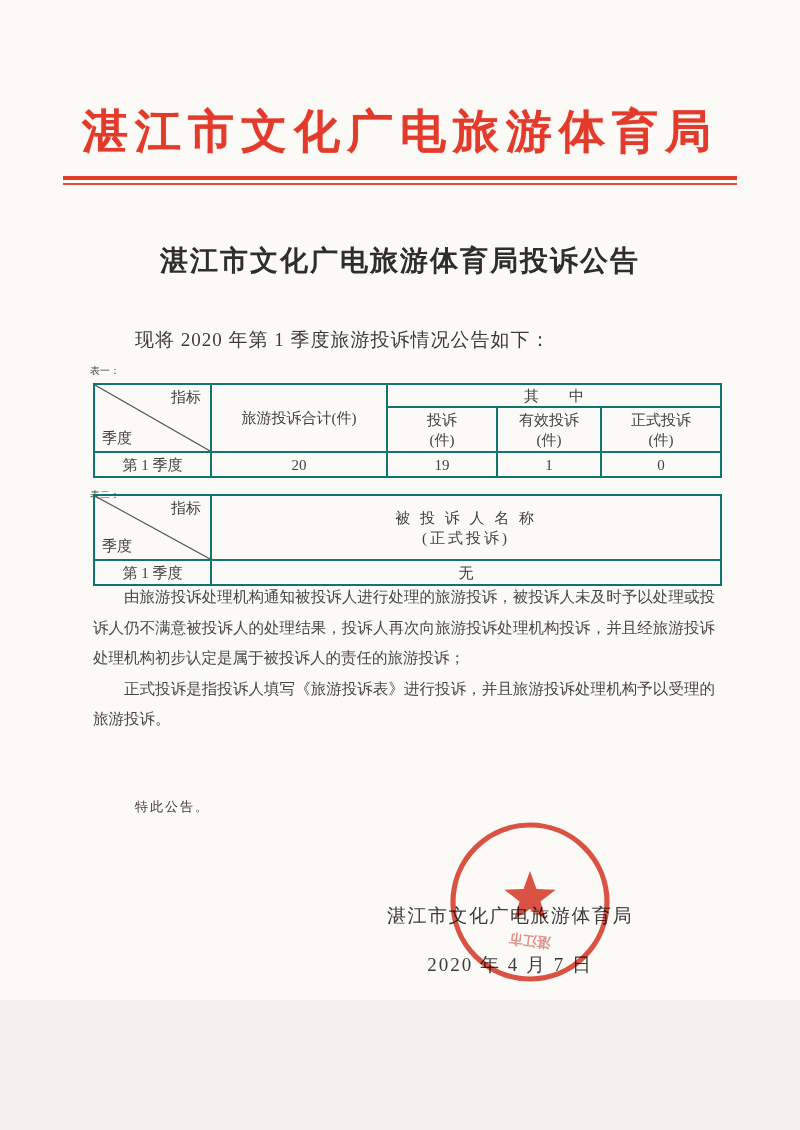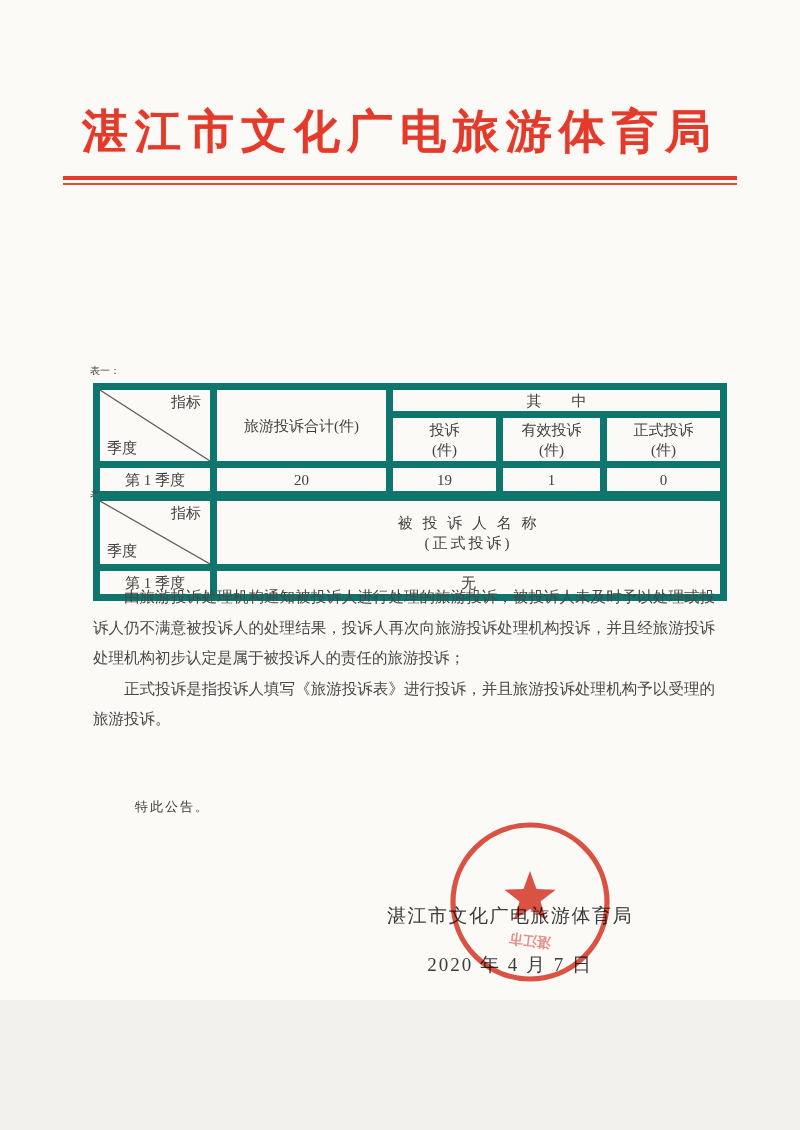--- a/index.html
+++ b/index.html
@@ -34,21 +34,21 @@
     font-size:19px;color:#3c3c3c;letter-spacing:1px;
   }
   
   .tbl-label{position:absolute;left:90px;font-size:10px;color:#454545;}
   .lbl1{top:364px;}
   .lbl2{top:488px;}
   table{border-collapse:collapse;table-layout:fixed;position:absolute;left:93px;background:transparent;}
   .t1{top:383px;width:627px;}
   .t2{top:494px;width:627px;}
   td{
-    border:7px solid #0f766e;
+    border:2px solid #0f766e;
     font-size:15px;color:#414141;
     text-align:center;vertical-align:middle;
     padding:0;line-height:20px;
   }
   .t1 .r1 td{height:21px;}
   .t1 .r2 td{height:43px;}
   .t1 .r3 td{height:23px;}
   .t2 .r1 td{height:63px;}
   .t2 .r2 td{height:23px;}
   td.diag{position:relative;}
@@ -85,20 +85,22 @@
 
 <div class="page">
 
   <div class="letterhead">湛江市文化广电旅游体育局</div>
   <div class="header-rule">
     <div class="thick"></div>
     <div class="gap"></div>
     <div class="thin"></div>
   </div>
 
+  <div class="doc-title">湛江市文化广电旅游体育局投诉公告</div>
+  <div class="intro">现将 2020 年第 1 季度旅游投诉情况公告如下：</div>
 
   <div class="tbl-label lbl1">表一：</div>
   <table class="t1">
     <colgroup>
         <col style="width:117px">
         <col style="width:176px">
         <col style="width:110px">
         <col style="width:104px">
         <col style="width:120px">
       </colgroup>

